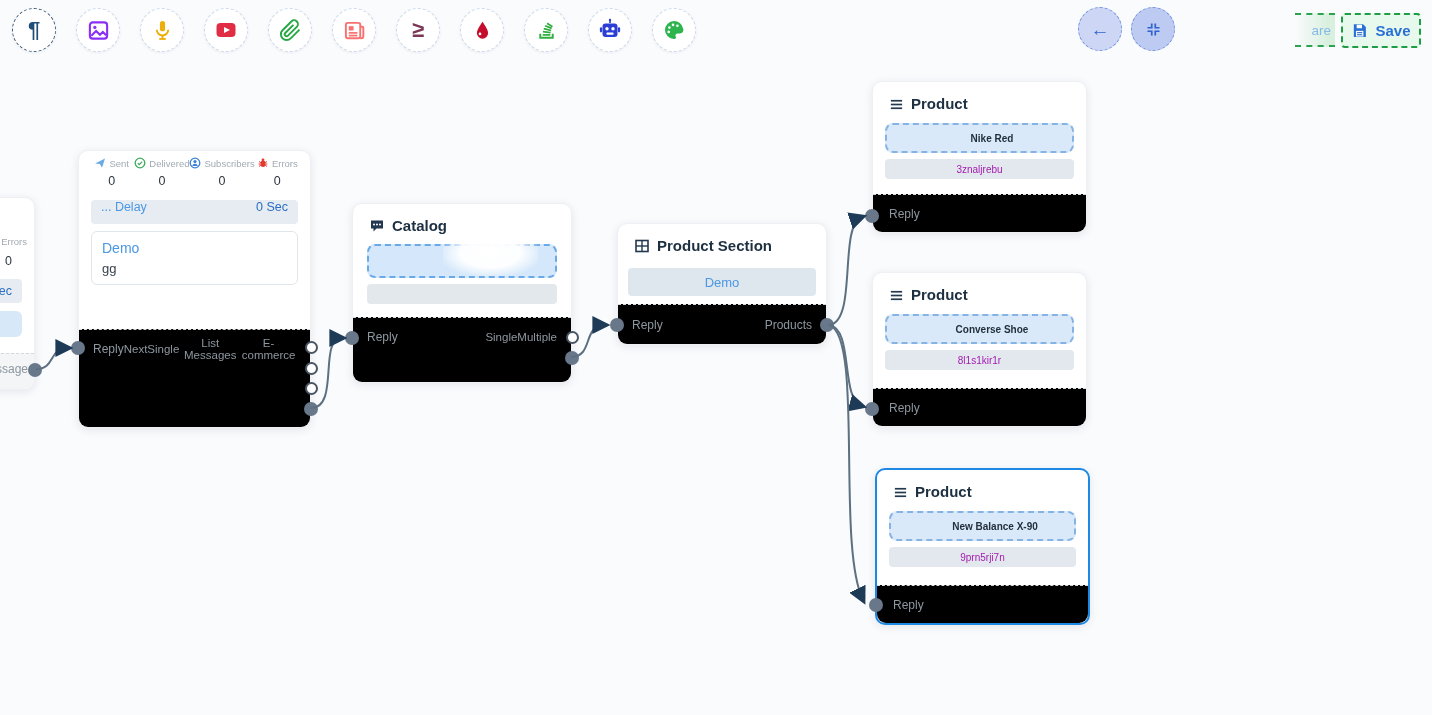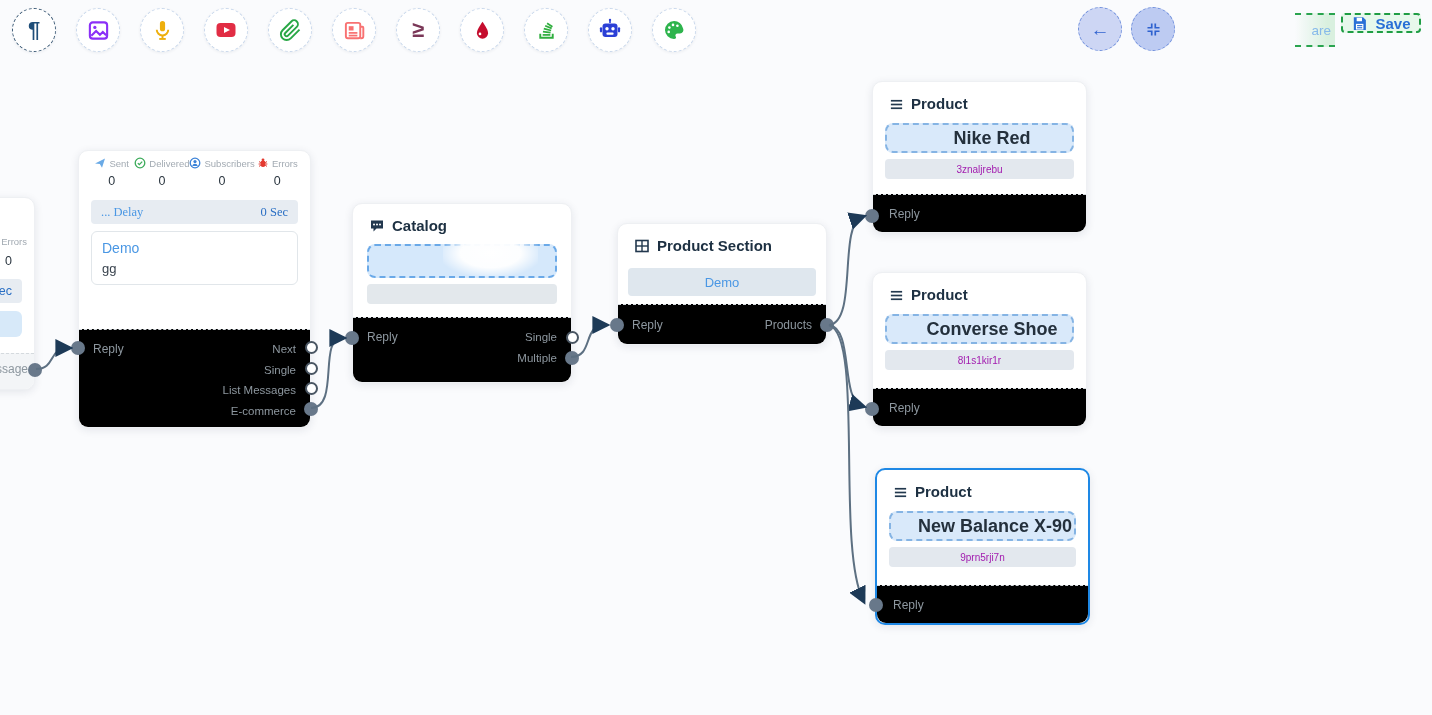--- a/index.html
+++ b/index.html
@@ -19,21 +19,21 @@
   .circle-action { position:absolute; width:44px; height:44px; border-radius:50%; z-index:40;
                    border:1.6px dashed #6f8fdc; display:flex; align-items:center; justify-content:center; cursor:pointer; }
   .back-btn { left:1078px; top:7px; background:#cdd6f4; }
   .compress-btn { left:1131px; top:7px; background:#bdcbf2; }
   .back-arrow { font-size:19px; color:#2f62cf; line-height:1; }
   .share-fragment { position:absolute; left:1295px; top:13px; width:40px; height:34px; z-index:39;
                     background:linear-gradient(90deg, rgba(223,243,228,0) 0%, #d9f0df 80%);
                     border-top:2px dashed #2aa44f; border-bottom:2px dashed #2aa44f;
                     display:flex; align-items:center; justify-content:flex-end; padding-right:4px;
                     color:#86b9ea; font-size:13.5px; cursor:pointer; }
-  .save-btn { position:absolute; left:1341px; top:13px; width:80px; height:20px; z-index:40;
+  .save-btn { position:absolute; left:1341px; top:13px; width:80px; height:35px; z-index:40;
               background:#e7f8ec; border:2px dashed #1f9d44; border-radius:4px;
               display:flex; align-items:center; justify-content:center; gap:7px; cursor:pointer; }
   .save-btn span { color:#2970d6; font-size:15px; font-weight:600; }
 
   
   .node { position:absolute; background:#fff; border:1px solid #eef0f3; border-radius:10px;
           box-shadow:0 2px 9px rgba(28,42,66,.10); z-index:10; }
   .node.selected { border:2px solid #1e88e5; }
   .node-header { display:flex; align-items:flex-end; gap:7px; padding:13px 16px 5px; }
   .node-title { font-size:15px; font-weight:700; color:#1d3042; }
@@ -45,28 +45,28 @@
   .port.right { right:-8px; }
   .port.hollow { width:13px; height:13px; background:#fff; border:2.5px solid #4a5663; }
 
   
   .stats { display:flex; margin:6px 10px 0; }
   .stat { flex:1; text-align:center; }
   .stat-top { display:flex; align-items:center; justify-content:center; gap:3px; }
   .stat-label { font-size:9.5px; color:#a2aab2; }
   .stat-value { font-size:12.5px; color:#2b3640; margin-top:5px; }
   .delay-row { margin:12px 12px 0; height:24px; background:#e7ecf2; border-radius:4px;
-               display:flex; align-items:center; justify-content:space-between; padding:0 10px; cursor:pointer;font-family:Liberation Serif, serif; }
+               display:flex; justify-content:space-between; padding:0 10px; cursor:pointer; }
   .delay-label { color:#4a97e4; font-size:12.5px; }
   .delay-value { color:#2a6fc4; font-size:12.5px;margin-left:36px; }
   .msg-box { margin:7px 12px 0; border:1px solid #e1e6ea; border-radius:6px; padding:8px 10px; cursor:text; }
   .msg-title { color:#4a97e4; font-size:14px; }
   .msg-text { color:#39434e; font-size:13px; margin-top:5px; }
   .if-footer { height:98px; padding:9px 14px 0; display:flex; justify-content:space-between; }
-  .out-col { display:flex; flex-direction:column;text-align:center; }
+  .out-col { display:flex; flex-direction:row;text-align:center; }
   .out-row { height:20.5px; display:flex; align-items:center; justify-content:flex-end; }
   .out-row .out-label { font-size:11.5px; }
   .row1 { height:20.5px; display:flex; align-items:center; }
 
   
   .catalog-placeholder { position:relative; margin:5px 14px 0; height:34px; background:#d5e8fb;
                          border:2px dashed #6aa9e8; border-radius:8px; cursor:pointer; }
   .catalog-placeholder::after { content:""; position:absolute; left:40%; top:-8px; width:95px; height:38px;
        background:radial-gradient(ellipse at 50% 40%, #fff 0%, rgba(255,255,255,.95) 45%, rgba(255,255,255,0) 78%); }
   .gray-bar { margin:6px 14px 0; height:20px; background:#e3e8ec; border-radius:4px; cursor:pointer; }
@@ -75,21 +75,21 @@
 
   
   .ps-value-box { margin:9px 10px 0; height:28px; background:#dfe7ee; border-radius:4px;
                   display:flex; align-items:center; justify-content:center; cursor:pointer; }
   .ps-value { color:#4a97e4; font-size:13px; }
   .single-footer { height:40px; padding:0 14px; display:flex; align-items:center; justify-content:space-between; }
 
   
   .name-box { margin:6px 12px 0; height:30px; background:#d9e9fa; border:2px dashed #85b4e4; border-radius:8px;
               display:flex; align-items:center; justify-content:center; cursor:pointer; }
-  .name-box span { color:#24303c; font-size:18px; font-weight:600;padding-left:25px; }
+  .name-box span { color:#24303c; font-size:10px; font-weight:600;padding-left:25px; }
   .code-bar { margin:6px 12px 0; height:20px; background:#e3e8ee; border-radius:4px;
               display:flex; align-items:center; justify-content:center; cursor:pointer; }
   .code-bar span { color:#a21caf; font-size:10px; }
   .prod-footer { height:38px; padding:0 16px; display:flex; align-items:center; }
 
   
   .pn-errors-label { position:absolute; top:38px; right:7px; font-size:9.5px; color:#a2aab2; }
   .pn-errors-value { position:absolute; top:56px; right:22px; font-size:12.5px; color:#2b3640; }
   .pn-delay { position:absolute; top:81px; left:12px; right:12px; height:24px; background:#e7ecf2; border-radius:4px;
               display:flex; align-items:center; justify-content:flex-end; padding-right:10px; }

